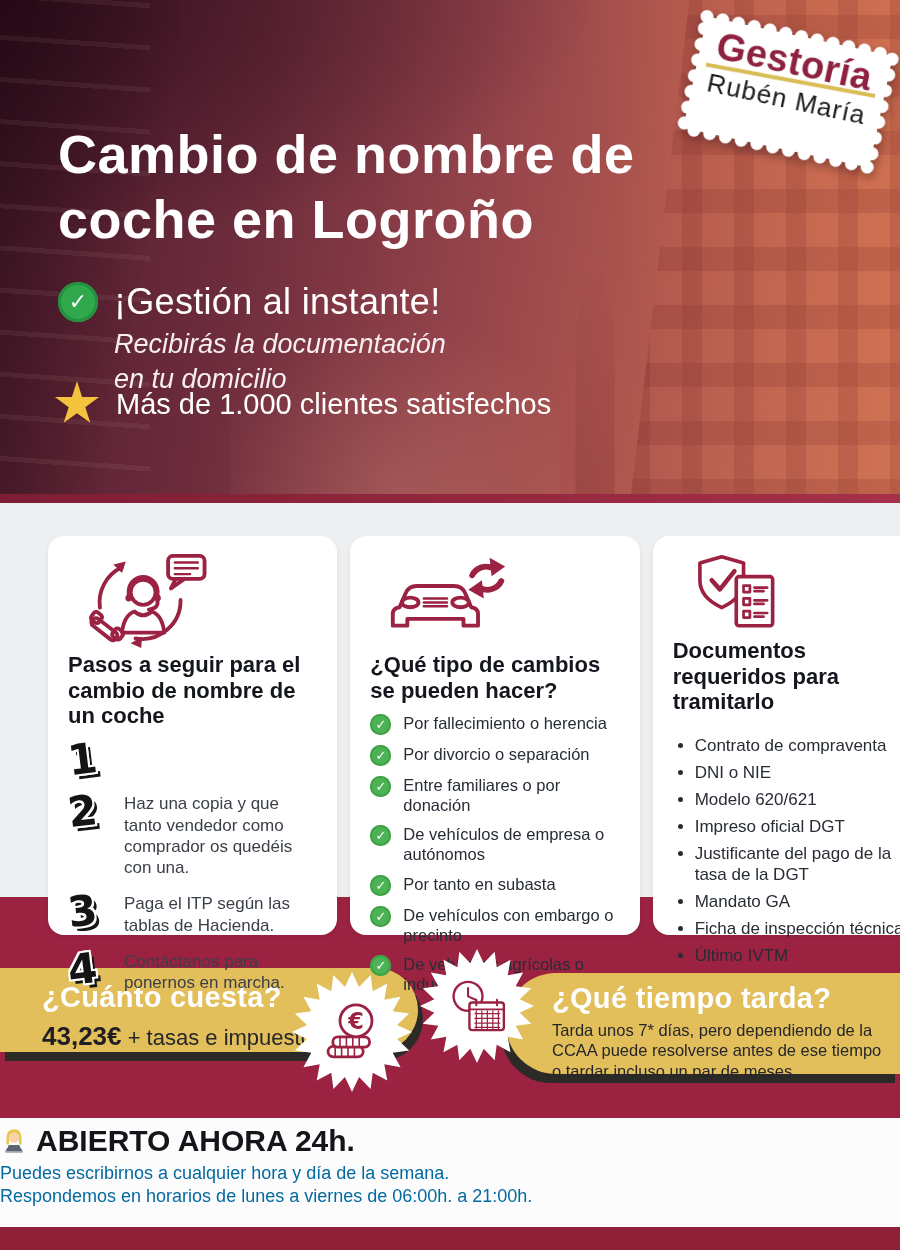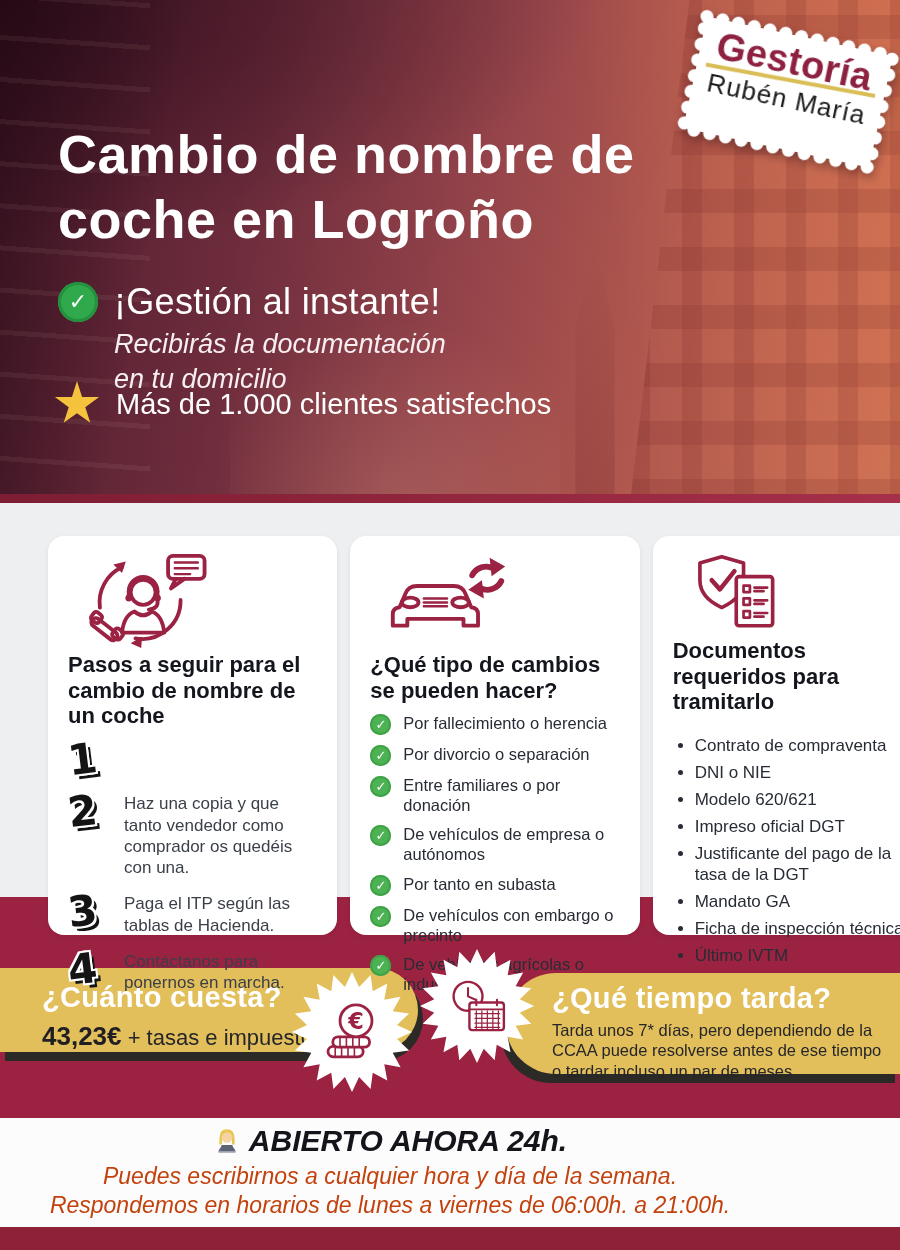--- a/index.html
+++ b/index.html
@@ -89,23 +89,23 @@
     box-shadow:-5px 9px 0 #2b2a27;padding:9px 0 0 46px;}
   .band-title{font-size:29px;font-weight:700;color:#ffffff;letter-spacing:.3px;}
   .cost-line{margin-top:7px;font-size:22px;color:#26262a;}
   .cost-price{font-size:26px;font-weight:700;color:#1f1f23;}
   .time-body{margin-top:5px;font-size:16.5px;line-height:1.24;color:#26262a;width:330px;}
   .badge{position:absolute;background:#ffffff;z-index:3;display:flex;align-items:center;justify-content:center;
     clip-path:polygon(100% 50%,87.5% 55.9%,97.6% 65.5%,83.9% 67.3%,90.5% 79.4%,76.9% 76.9%,79.4% 90.5%,67.3% 83.9%,65.5% 97.6%,55.9% 87.5%,50% 100%,44.1% 87.5%,34.5% 97.6%,32.7% 83.9%,20.6% 90.5%,23.1% 76.9%,9.5% 79.4%,16.1% 67.3%,2.4% 65.5%,12.5% 55.9%,0% 50%,12.5% 44.1%,2.4% 34.5%,16.1% 32.7%,9.5% 20.6%,23.1% 23.1%,20.6% 9.5%,32.7% 16.1%,34.5% 2.4%,44.1% 12.5%,50% 0%,55.9% 12.5%,65.5% 2.4%,67.3% 16.1%,79.4% 9.5%,76.9% 23.1%,90.5% 20.6%,83.9% 32.7%,97.6% 34.5%,87.5% 44.1%);}
   .badge-coins{left:292px;top:972px;width:120px;height:120px;}
   .badge-clock{left:420px;top:949px;width:114px;height:114px;}
   
-  .open-block{position:absolute;left:0;top:1124px;width:780px;text-align:center;color:#14151a;font-style:italic;}
+  .open-block{position:absolute;left:0;top:1124px;width:780px;text-align:left;color:#14151a;}
   .open-head{display:inline-flex;align-items:center;gap:8px;font-size:30px;font-weight:700;}
-  .open-lines{font-size:23px;line-height:1.26;color:#c2410c;margin-top:3px;}
+  .open-lines{font-size:18px;line-height:1.26;color:#0369a1;margin-top:3px;}
 </style>
 </head>
 <body>
 
 <div class="hero">
   <div class="bldg-left"></div>
   <div class="bldg-left-win"></div>
   <div class="bldg-right"></div>
   <div class="bldg-right-win"></div>
   <div class="spire"></div>

